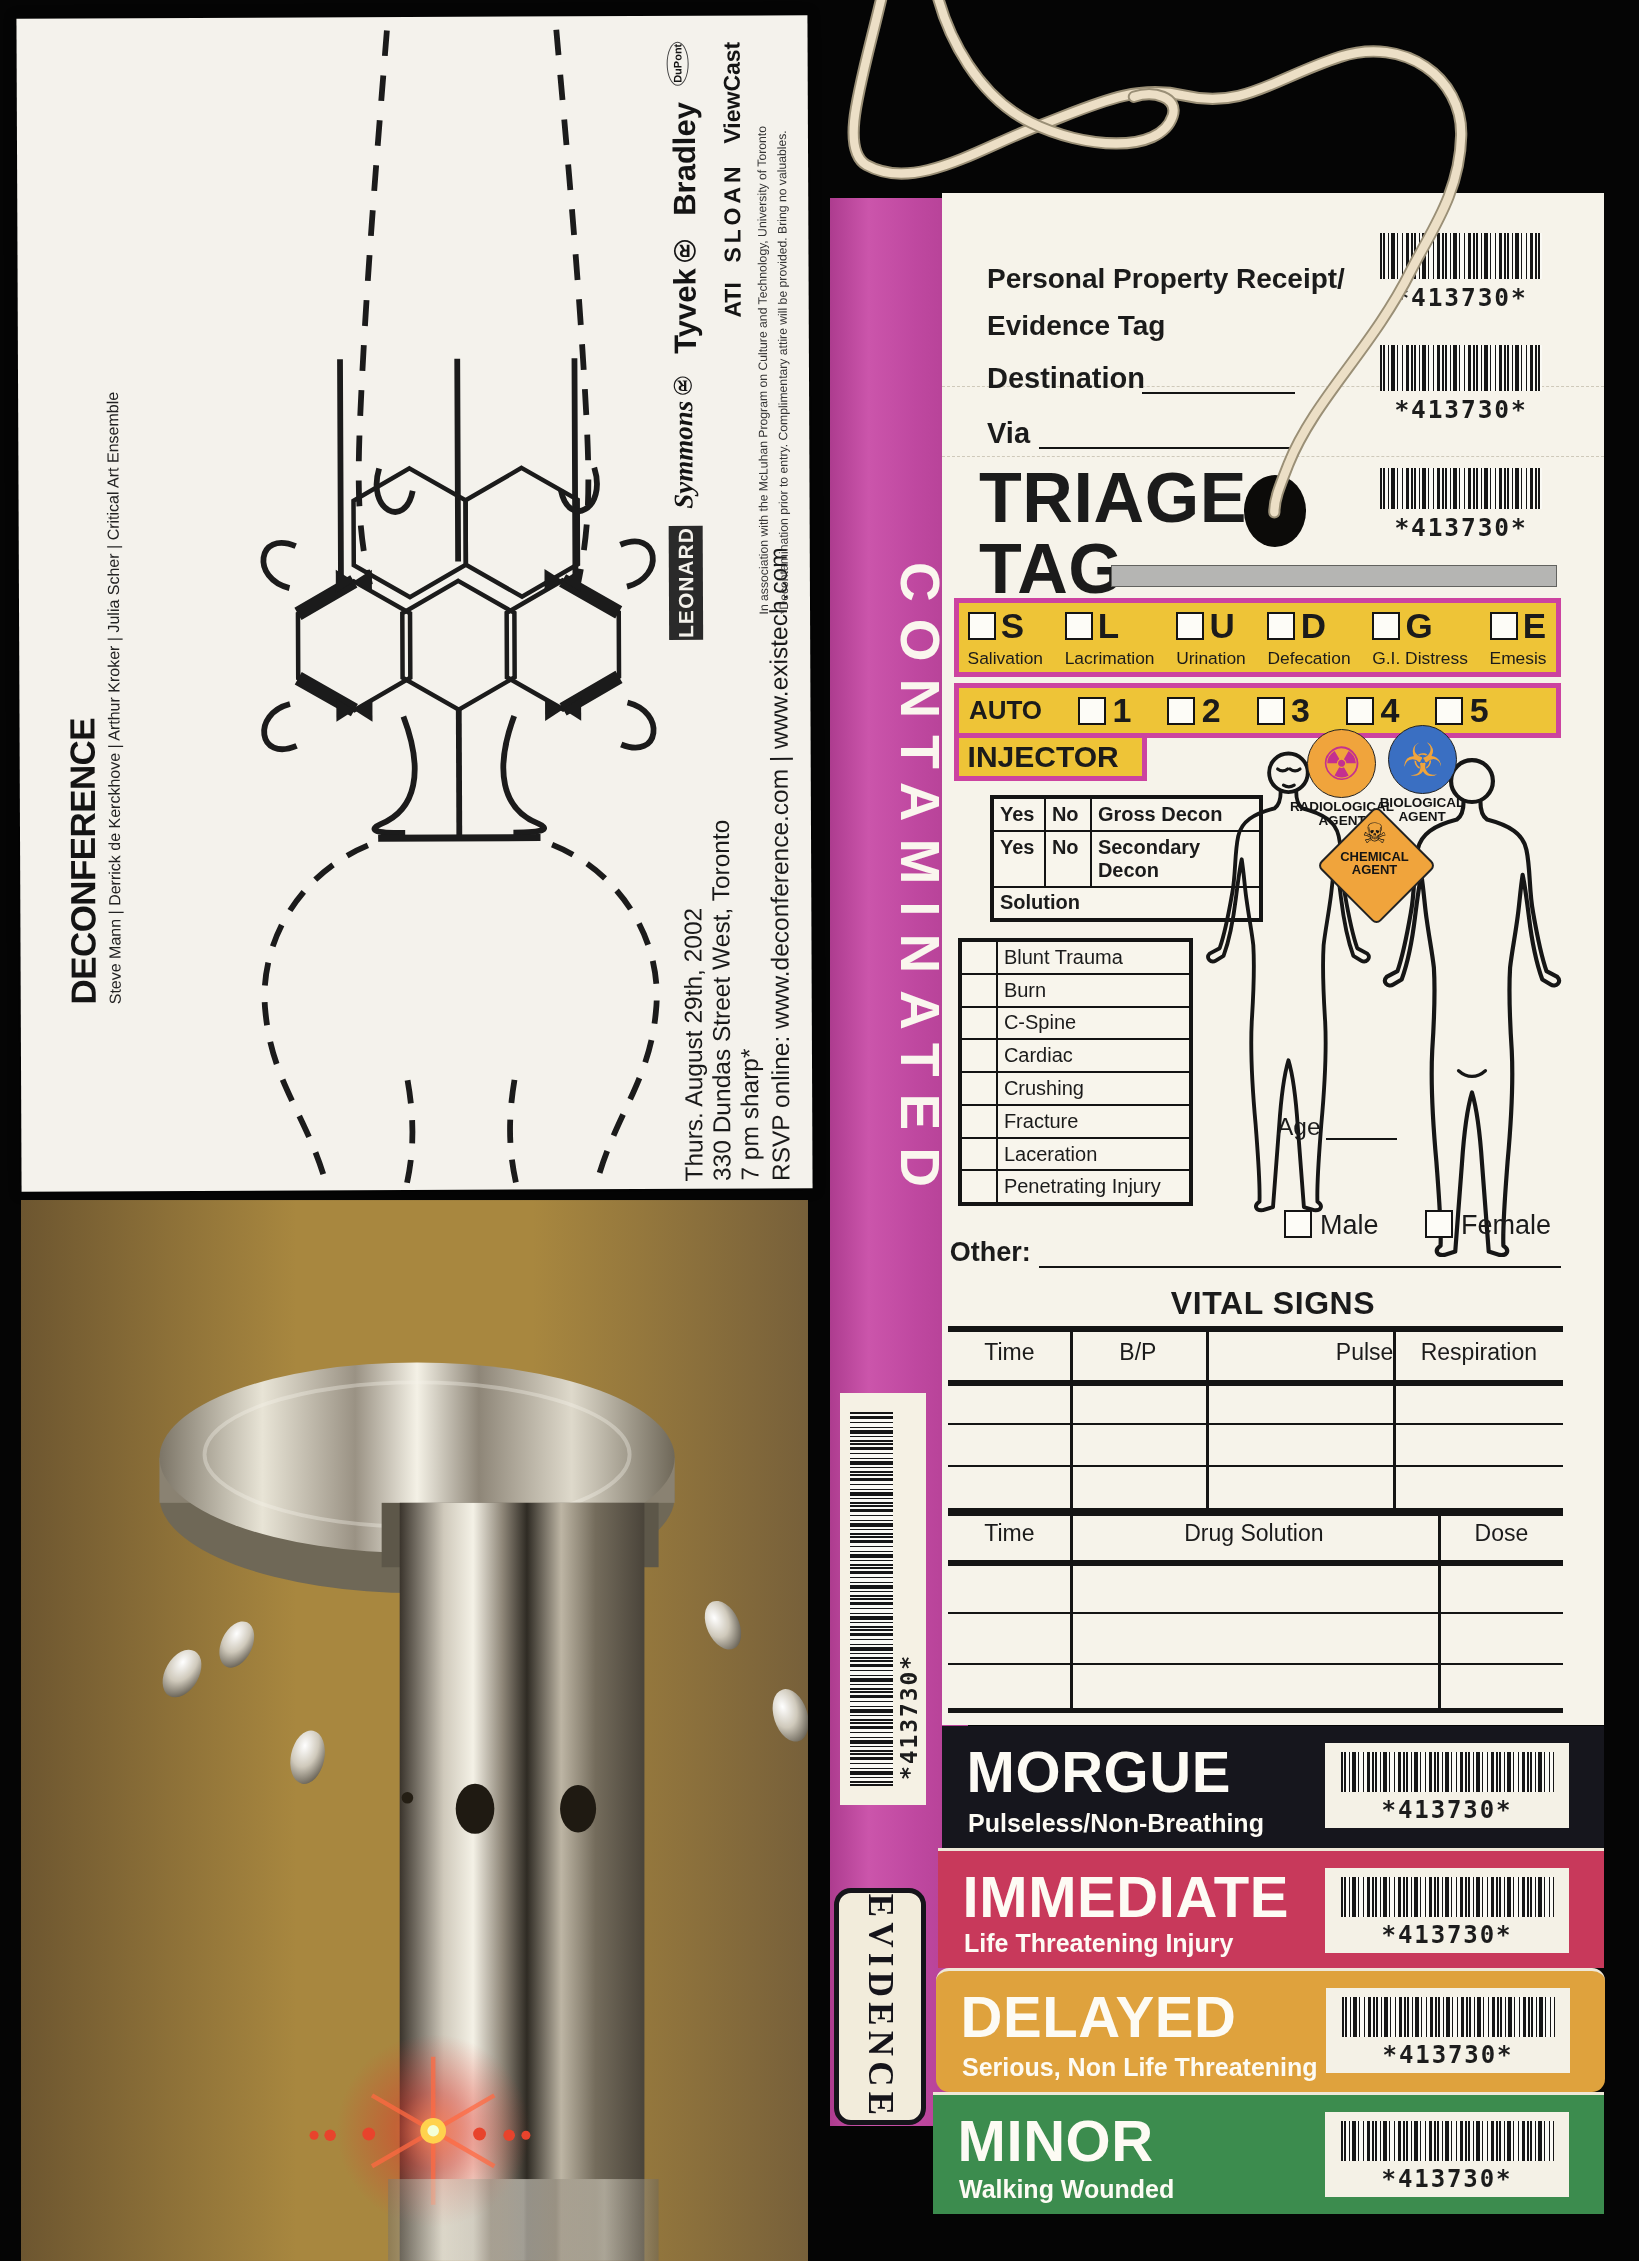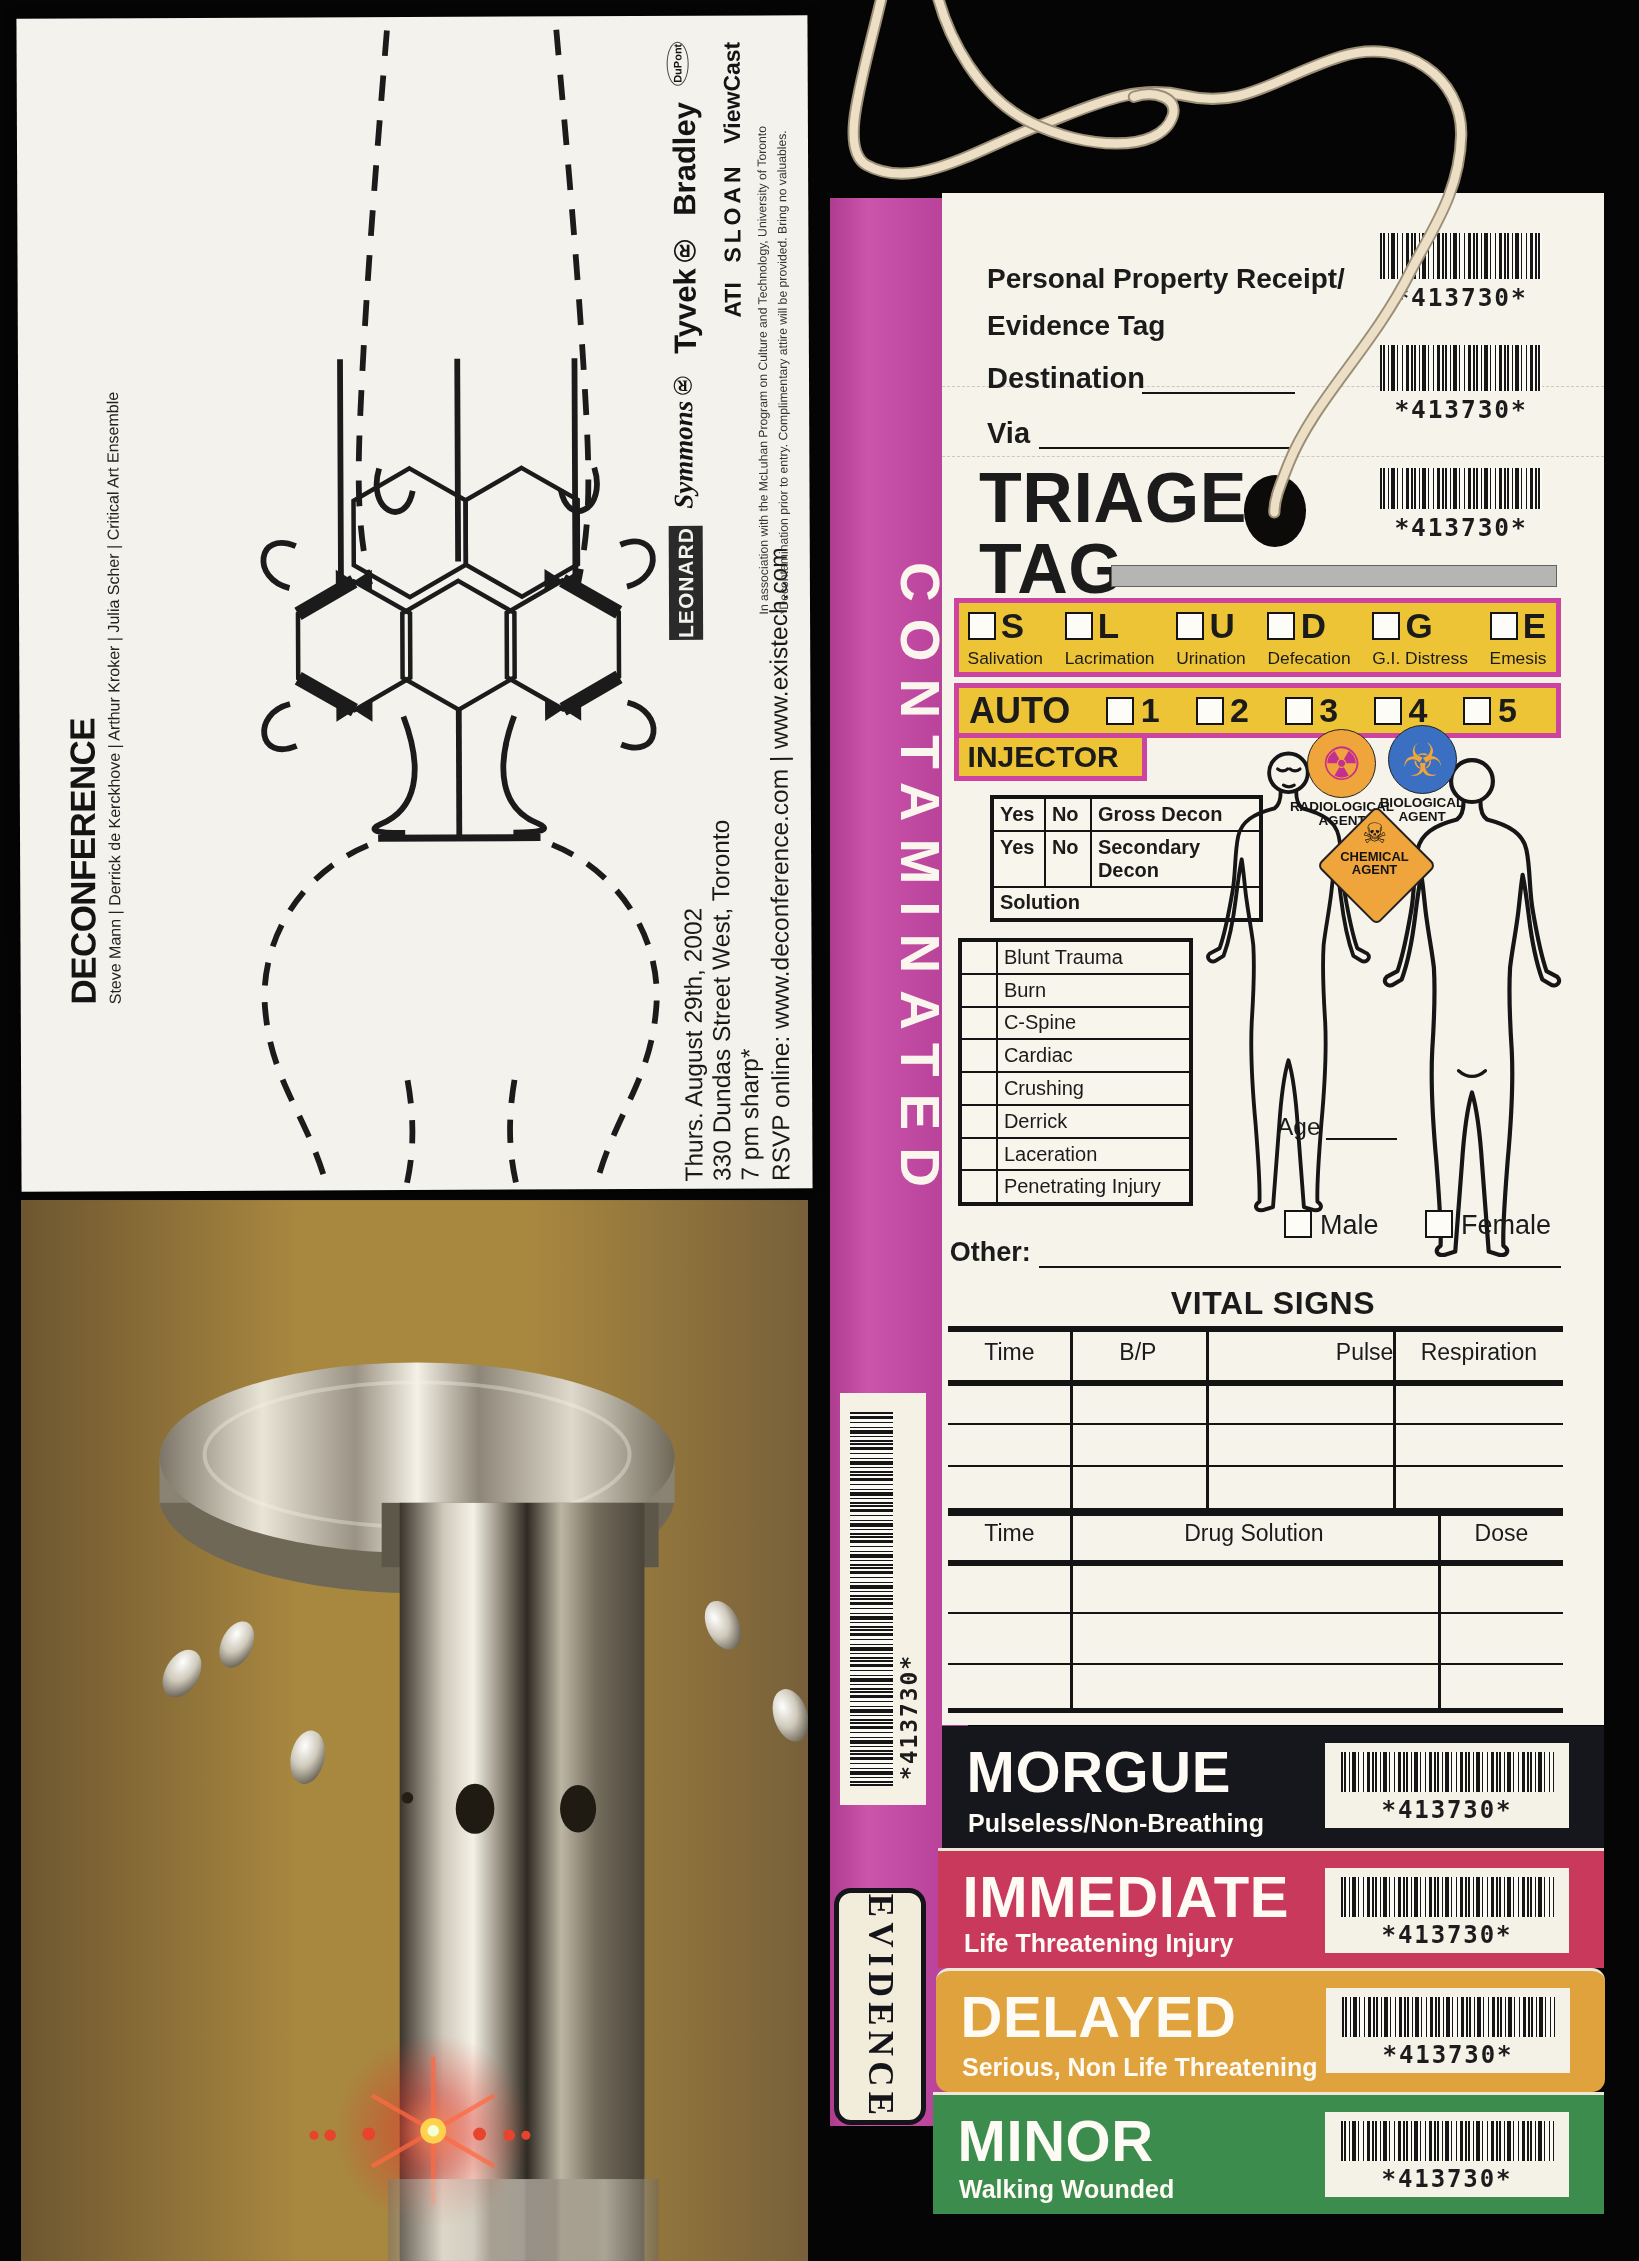--- a/index.html
+++ b/index.html
@@ -312,21 +312,21 @@
       <div class="sludge-item">
         <div class="sludge-top">
             <span class="cb"></span>
           <span class="sludge-letter">E</span>
           </div>
         <span class="sludge-label">Emesis</span>
       </div>
     </div>
 
     <div class="abs ybox" style="left:11.6px;top:490px;width:607px;height:55px;display:flex;align-items:center;gap:36px;padding:0 10.3px;">
-      <span class="bold" style="font-size:36px;">AUTO</span>
+      <span class="bold" style="font-size:26px;">AUTO</span>
       <span style="display:flex;align-items:center;gap:6.4px;">
           <span class="cb"></span>
         <span class="bold" style="font-size:34px;">1</span>
         </span>
       <span style="display:flex;align-items:center;gap:6.4px;">
           <span class="cb"></span>
         <span class="bold" style="font-size:34px;">2</span>
         </span>
       <span style="display:flex;align-items:center;gap:6.4px;">
           <span class="cb"></span>
@@ -377,21 +377,21 @@
       <div class="trow">
           <div class="tcell" style="width:34px;"></div>
         <div class="tcell" style="flex:1;">Cardiac</div>
         </div>
       <div class="trow">
           <div class="tcell" style="width:34px;"></div>
         <div class="tcell" style="flex:1;">Crushing</div>
         </div>
       <div class="trow">
           <div class="tcell" style="width:34px;"></div>
-        <div class="tcell" style="flex:1;">Derrick</div>
+        <div class="tcell" style="flex:1;">Fracture</div>
         </div>
       <div class="trow">
           <div class="tcell" style="width:34px;"></div>
         <div class="tcell" style="flex:1;">Laceration</div>
         </div>
       <div class="trow">
           <div class="tcell" style="width:34px;"></div>
         <div class="tcell" style="flex:1;">Penetrating Injury</div>
         </div>
     </div>

